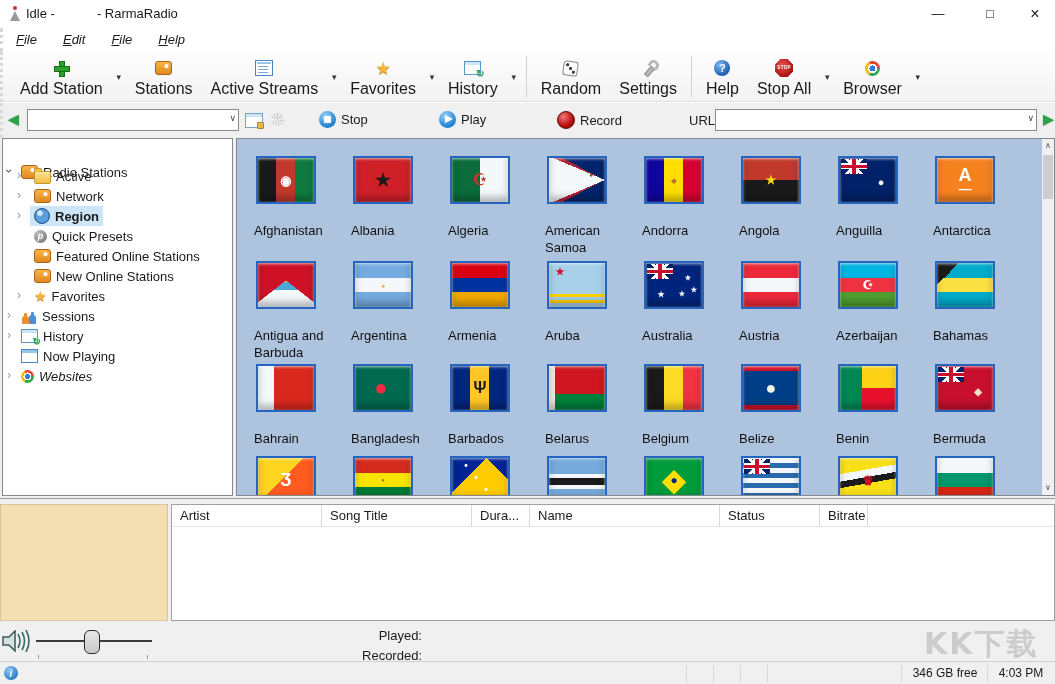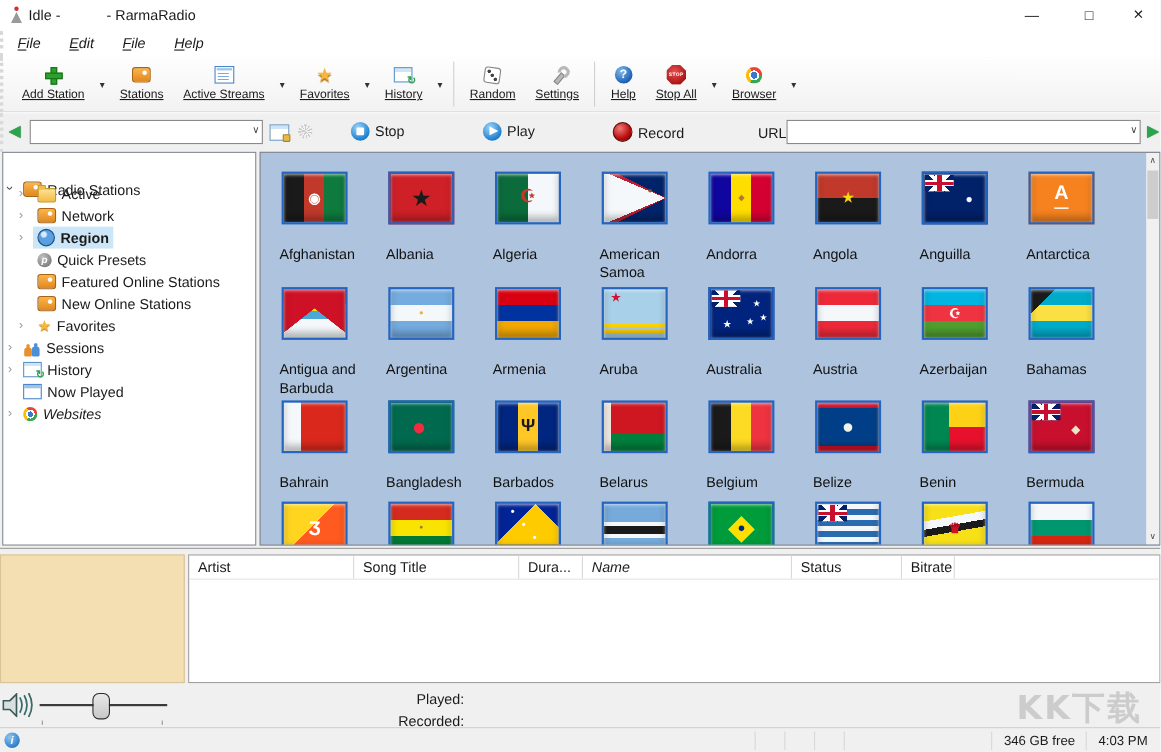--- a/index.html
+++ b/index.html
@@ -13,21 +13,21 @@
   .title-gap{display:inline-block;width:42px;}
   .wbtn{position:absolute;top:3px;width:32px;height:22px;text-align:center;line-height:22px;color:#1a1a1a;font-size:13px;cursor:default;}
   
   .menubar{position:absolute;left:0;top:28px;width:1055px;height:24px;background:#fff;border-left:3px dotted #d8d8d8;box-sizing:border-box;}
   .menu-item{display:inline-block;padding:4px 13px 0 13px;height:20px;font-style:italic;}
   .menu-item::first-letter{text-decoration:underline;}
   
   .toolbar{position:absolute;left:0;top:52px;width:1055px;height:50px;background:linear-gradient(#fefefe,#f2f2f2);border-bottom:1px solid #e0e0e0;display:flex;align-items:stretch;padding-left:8px;box-sizing:border-box;border-left:3px dotted #d8d8d8;}
   .tbtn{display:flex;flex-direction:column;align-items:center;justify-content:flex-start;padding:6px 9px 0 9px;}
   .tbtn .ticon{height:20px;display:flex;align-items:center;justify-content:center;}
-  .tbtn .tlabel{margin-top:2px;font-size:11px;white-space:nowrap;text-decoration:underline;}
+  .tbtn .tlabel{margin-top:2px;font-size:16px;white-space:nowrap;}
   .tarrow{width:14px;display:flex;align-items:center;justify-content:center;font-size:9px;color:#333;}
   .tsep{width:1px;background:#d0d0d0;margin:4px 5px;}
   
   .toolbar2{position:absolute;left:0;top:103px;width:1055px;height:35px;background:#f0f0f0;border-left:3px dotted #dadada;box-sizing:border-box;}
   .combo{position:absolute;height:22px;background:#fff;border:1px solid #8a8a8a;box-sizing:border-box;}
   .combo input{position:absolute;left:2px;top:1px;right:18px;bottom:1px;border:none;outline:none;font-family:"Liberation Sans",sans-serif;font-size:12px;background:transparent;width:calc(100% - 20px);}
   .combo .carrow{position:absolute;right:2px;top:3px;font-size:9px;color:#444;}
   .t2btn{position:absolute;display:flex;align-items:center;gap:5px;font-size:13px;}
   .i-back,.i-fwd{font-size:14px;color:#2ca44c;text-shadow:0 0 1px #187030;}
   .i-details{width:16px;height:13px;border:1px solid #7aa0c8;background:linear-gradient(180deg,#cfe4f7 0 3px,#fff 3px);position:relative;}
@@ -295,21 +295,21 @@
       <div class="trow" style="top: 187px;">
         <span class="exp" style="left: 4px;">›</span>
         <span class="rowbody" style="left: 14px;">
           <span class="icon i-history"></span>
           <span class="tlab">History</span>
         </span>
       </div>
       <div class="trow" style="top: 207px;">
         <span class="rowbody" style="left: 14px;">
           <span class="icon i-window"></span>
-          <span class="tlab">Now Played</span>
+          <span class="tlab">Now Playing</span>
         </span>
       </div>
       <div class="trow" style="top: 227px;">
         <span class="exp" style="left: 4px;">›</span>
         <span class="rowbody" style="left: 14px; font-style: italic;">
           <span class="icon i-chrome-sm"></span>
           <span class="tlab">Websites</span>
         </span>
       </div>
     </div>
@@ -495,21 +495,21 @@
       </div>
     </div>
 
   <div class="bottom">
     <div class="artbox"></div>
     <div class="songtable">
       <div class="thead" id="thead">
           <div class="thcell" style="width: 150px;">Artist</div>
           <div class="thcell" style="width: 150px;">Song Title</div>
           <div class="thcell" style="width: 58px;">Dura...</div>
-          <div class="thcell" style="width: 190px; font-style: italic;">Name</div>
+          <div class="thcell" style="width: 190px;">Name</div>
           <div class="thcell" style="width: 100px;">Status</div>
           <div class="thcell" style="width: 48px;">Bitrate</div>
         </div>
     </div>
   </div>
 
   <div class="controls">
     <svg width="30" height="22" style="position:absolute;left:2px;top:8px;" viewBox="0 0 30 22">
       <path d="M1 7 h6 l6 -6 v20 l-6 -6 H1 z" fill="#d8e0e0" stroke="#3a5a5a" stroke-width="1.5"></path>
       <path d="M16 4 q4 7 0 14 M20 2 q5 9 0 18 M24 0 q6 11 0 22" fill="none" stroke="#3a6a6a" stroke-width="1.6"></path>

